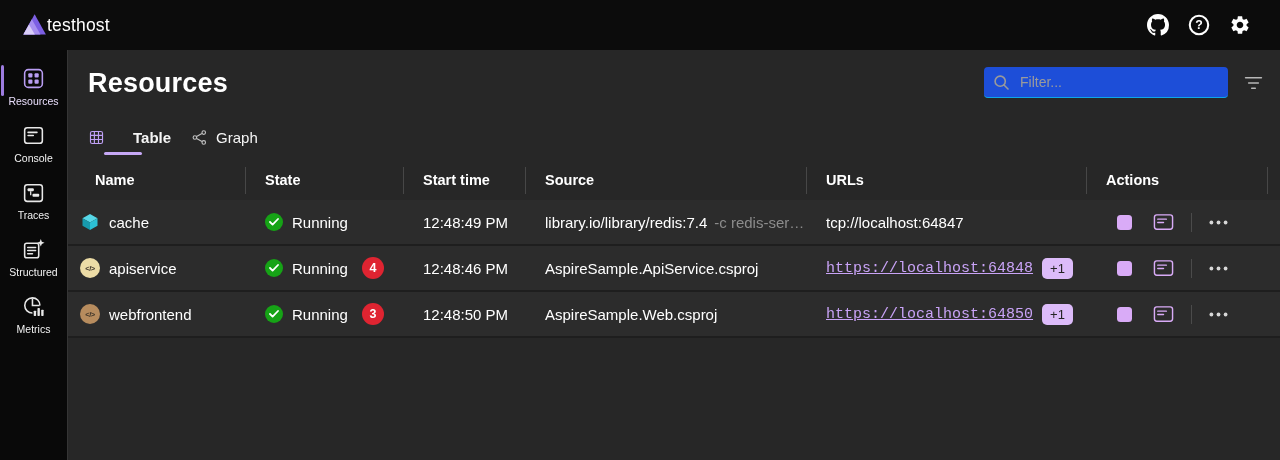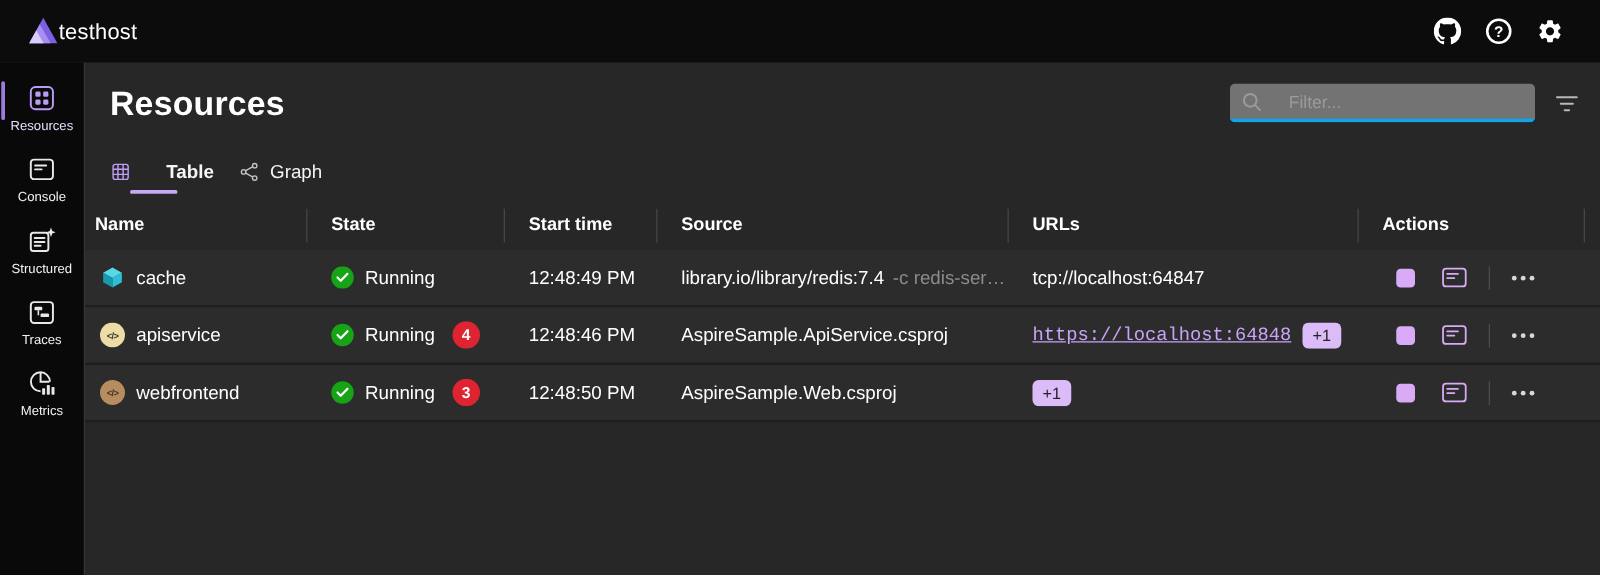--- a/index.html
+++ b/index.html
@@ -28,36 +28,36 @@
   .nav-label { font-size:10.5px; color:#f2f2f2; }
   .nav-item.active .nav-icon { color:#b99df3; }
   .nav-item.active .nav-label { color:#e9defc; }
   .nav-item.active::before { content:""; position:absolute; left:1px; top:7px; width:3px; height:31px; border-radius:3px; background:#9d7ce0; }
 
   
   .main { flex:1; min-width:0; position:relative; }
   .page-header { display:flex; align-items:flex-start; padding:14px 12px 0 20px; }
   h1 { margin:0; font-size:27px; font-weight:700; line-height:38px; letter-spacing:.2px; }
   .header-right { margin-left:auto; display:flex; align-items:center; gap:10px; margin-top:3px; }
-  .filter-box { width:244px; height:31px; background:#737373; border-radius:4px; border-bottom:3px solid #0ea5e9; display:flex; align-items:center; gap:19px; padding:0 9px; }
+  .filter-box { width:244px; height:31px; background:#1d4ed8; border-radius:4px; border-bottom:1px solid #0ea5e9; display:flex; align-items:center; gap:8px; padding:0 9px; }
   .filter-box input { flex:1; min-width:0; background:transparent; border:none; outline:none; color:#e8e8e8; font-size:14px; font-family:inherit; }
   .filter-box input::placeholder { color:#9b9b9b; }
   .filter-btn { width:30px; height:27px; justify-content:center; border-radius:4px; }
 
   
   .tabs { display:flex; gap:16px; margin:24px 0 0 20px; }
   .tab { position:relative; display:flex; align-items:center; gap:8px; font-size:15px; color:#f5f5f5; padding:3px 4px 9px 0; cursor:pointer; }
   .tab.active { font-weight:700;gap:28px; }
   .tab.active::after { content:""; position:absolute; left:16px; bottom:0; width:38px; height:3px; border-radius:3px; background:#c6a8f5; }
 
   
   .grid { margin-top:4px; }
   .grid-head, .row { display:grid; grid-template-columns:178px 158px 122px 281px 280px 1fr; }
   .h-cell { position:relative; padding:13px 0 12px 19px; font-size:14.5px; font-weight:700; color:#ffffff; white-space:nowrap; }
-  .h-cell:first-child { padding-left:8px; }
+  .h-cell:first-child { padding-left:27px; }
   .h-cell::after { content:""; position:absolute; right:0; top:8px; height:27px; width:1px; background:#474747; }
   .h-cell:last-child::after { right:12px; }
   .row { height:46px; align-items:center; background:#2c2c2c; border-bottom:2px solid #1e1e1e; font-size:15px; }
   .row:first-of-type { border-top:2px solid #1e1e1e; }
   .cell { display:flex; align-items:center; gap:9px; padding-left:19px; min-width:0; white-space:nowrap; overflow:hidden; }
   .cell.name-cell { padding-left:12px; font-size:15px; }
   .cell.actions-cell { padding-left:26px; gap:0; overflow:visible; }
 
   .code-avatar { width:20px; height:20px; border-radius:50%; flex:none; display:flex; align-items:center; justify-content:center; }
   .code-avatar::before { content:"</>"; font-size:7.5px; font-weight:700; color:#3d3429; letter-spacing:-0.5px; }
@@ -128,38 +128,38 @@
       <span class="nav-icon">
         <svg width="25" height="25" viewBox="0 0 24 24" fill="none" stroke="currentColor" stroke-width="1.5" stroke-linecap="round">
           <rect x="3.5" y="4.5" width="17" height="15" rx="2.5"></rect>
           <path d="M6.8 9h8.5M6.8 12h5"></path>
         </svg>
       </span>
       <span class="nav-label">Console</span>
     </div>
     <div class="nav-item">
       <span class="nav-icon">
-        <svg width="25" height="25" viewBox="0 0 24 24" fill="none" stroke="currentColor" stroke-width="1.5" stroke-linecap="round">
-          <rect x="3.5" y="6" width="13.5" height="14" rx="2"></rect>
-          <path d="M6.5 10h7.5M6.5 13h7.5M6.5 16h4.5"></path>
-          <path d="M19 2l1 2.6L22.6 5.6 20 6.6 19 9.2l-1-2.6-2.6-1L18 4.6z" fill="currentColor" stroke="none"></path>
-        </svg>
-      </span>
-      <span class="nav-label">Structured</span>
-    </div>
-    <div class="nav-item">
-      <span class="nav-icon">
         <svg width="25" height="25" viewBox="0 0 24 24" fill="none" stroke="currentColor" stroke-width="1.5">
           <rect x="3.5" y="4.5" width="17" height="16" rx="2.5"></rect>
           <rect x="6.3" y="8" width="6" height="2.8" rx="0.9" fill="currentColor" stroke="none"></rect>
           <rect x="11" y="13.2" width="6.5" height="2.8" rx="0.9" fill="currentColor" stroke="none"></rect>
           <path d="M9.3 10.8v3.8" stroke-width="1.2"></path>
         </svg>
       </span>
       <span class="nav-label">Traces</span>
+    </div>
+    <div class="nav-item">
+      <span class="nav-icon">
+        <svg width="25" height="25" viewBox="0 0 24 24" fill="none" stroke="currentColor" stroke-width="1.5" stroke-linecap="round">
+          <rect x="3.5" y="6" width="13.5" height="14" rx="2"></rect>
+          <path d="M6.5 10h7.5M6.5 13h7.5M6.5 16h4.5"></path>
+          <path d="M19 2l1 2.6L22.6 5.6 20 6.6 19 9.2l-1-2.6-2.6-1L18 4.6z" fill="currentColor" stroke="none"></path>
+        </svg>
+      </span>
+      <span class="nav-label">Structured</span>
     </div>
     <div class="nav-item">
       <span class="nav-icon">
         <svg width="25" height="25" viewBox="0 0 24 24" fill="none" stroke="currentColor" stroke-width="1.5">
           <path d="M18.2 11A7.3 7.3 0 1 0 11 18.3"></path>
           <path d="M11 4.2V11h6.8"></path>
           <rect x="12.2" y="16" width="2.3" height="5" rx="0.6" fill="currentColor" stroke="none"></rect>
           <rect x="15.8" y="13.5" width="2.3" height="7.5" rx="0.6" fill="currentColor" stroke="none"></rect>
           <rect x="19.4" y="15" width="2.3" height="6" rx="0.6" fill="currentColor" stroke="none"></rect>
         </svg>
@@ -331,20 +331,21 @@
           <span>Running</span>
           <span class="err-badge">3</span>
         </div>
         <div class="cell">
             <span>12:48:50 PM</span>
           </div>
         <div class="cell">
             <span>AspireSample.Web.csproj</span>
           </div>
         <div class="cell">
+          <a class="url-link">https://localhost:64850</a>
           <span class="more-badge">+1</span>
         </div>
         <div class="cell actions-cell">
           <button class="act-btn">
               <span class="stop-sq"></span>
             </button>
           <button class="act-btn">
             <svg width="21" height="18" viewBox="0 0 22 18" fill="none" stroke="#d9abf7" stroke-width="1.5" stroke-linecap="round">
               <rect x="1.5" y="1.5" width="19" height="15" rx="2.5"></rect>
               <path d="M5 6h9M5 9.5h6"></path>

